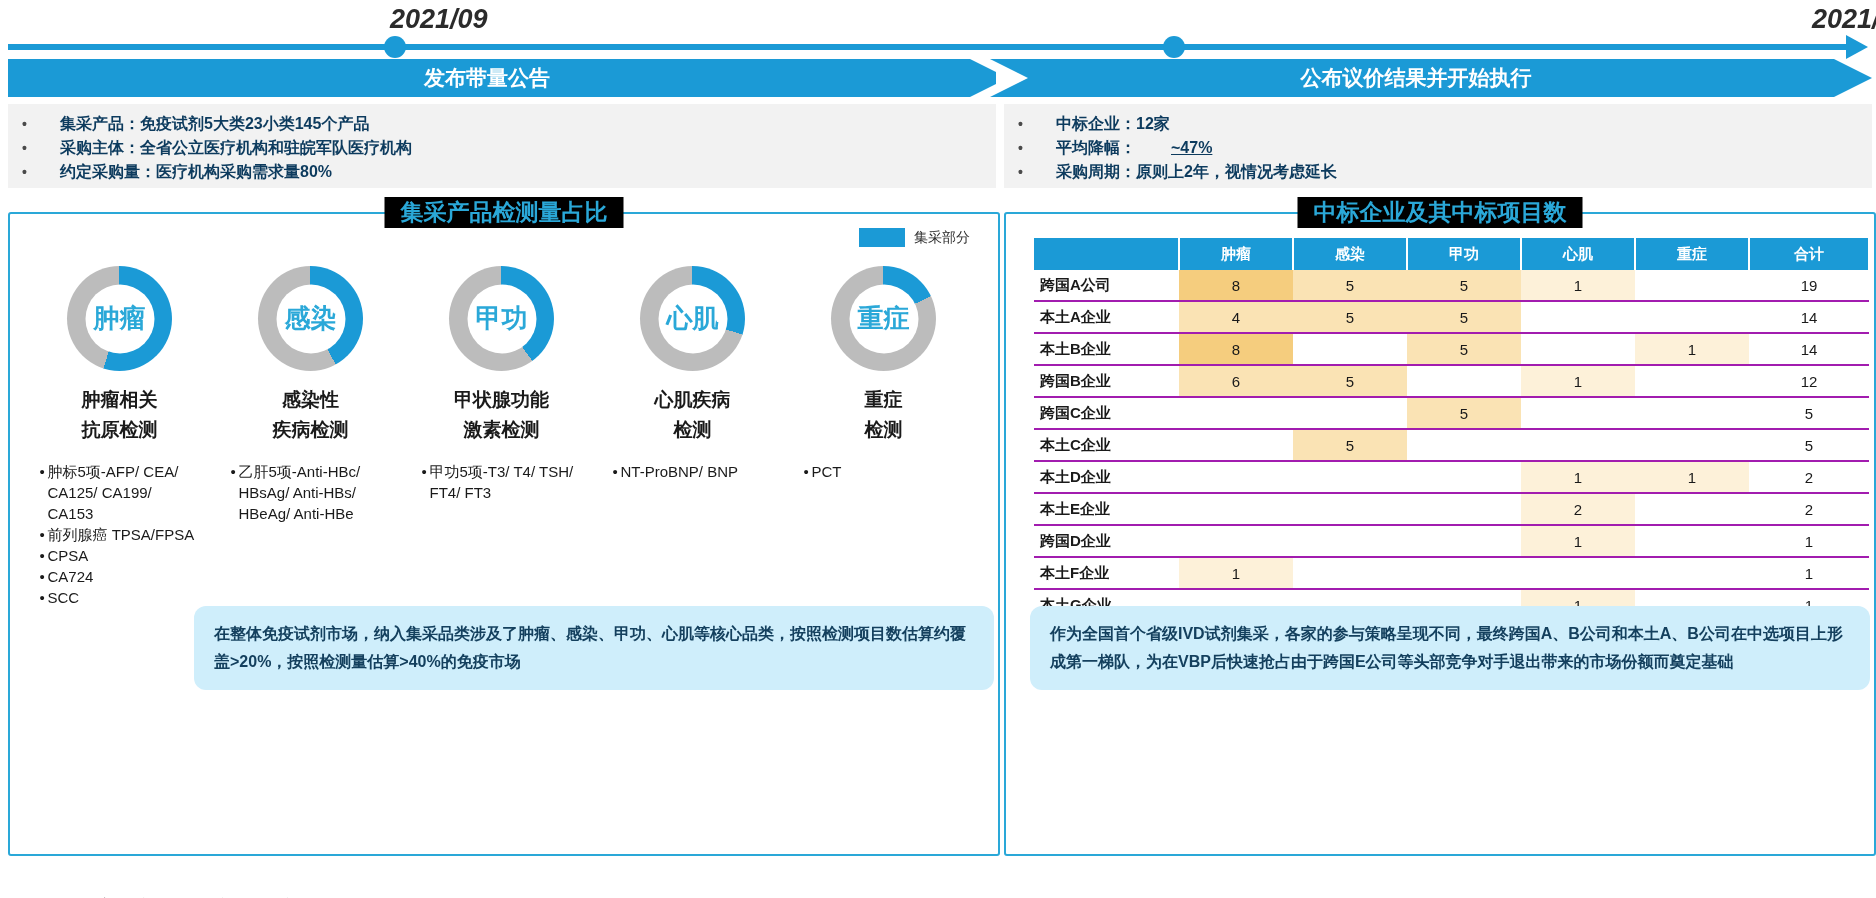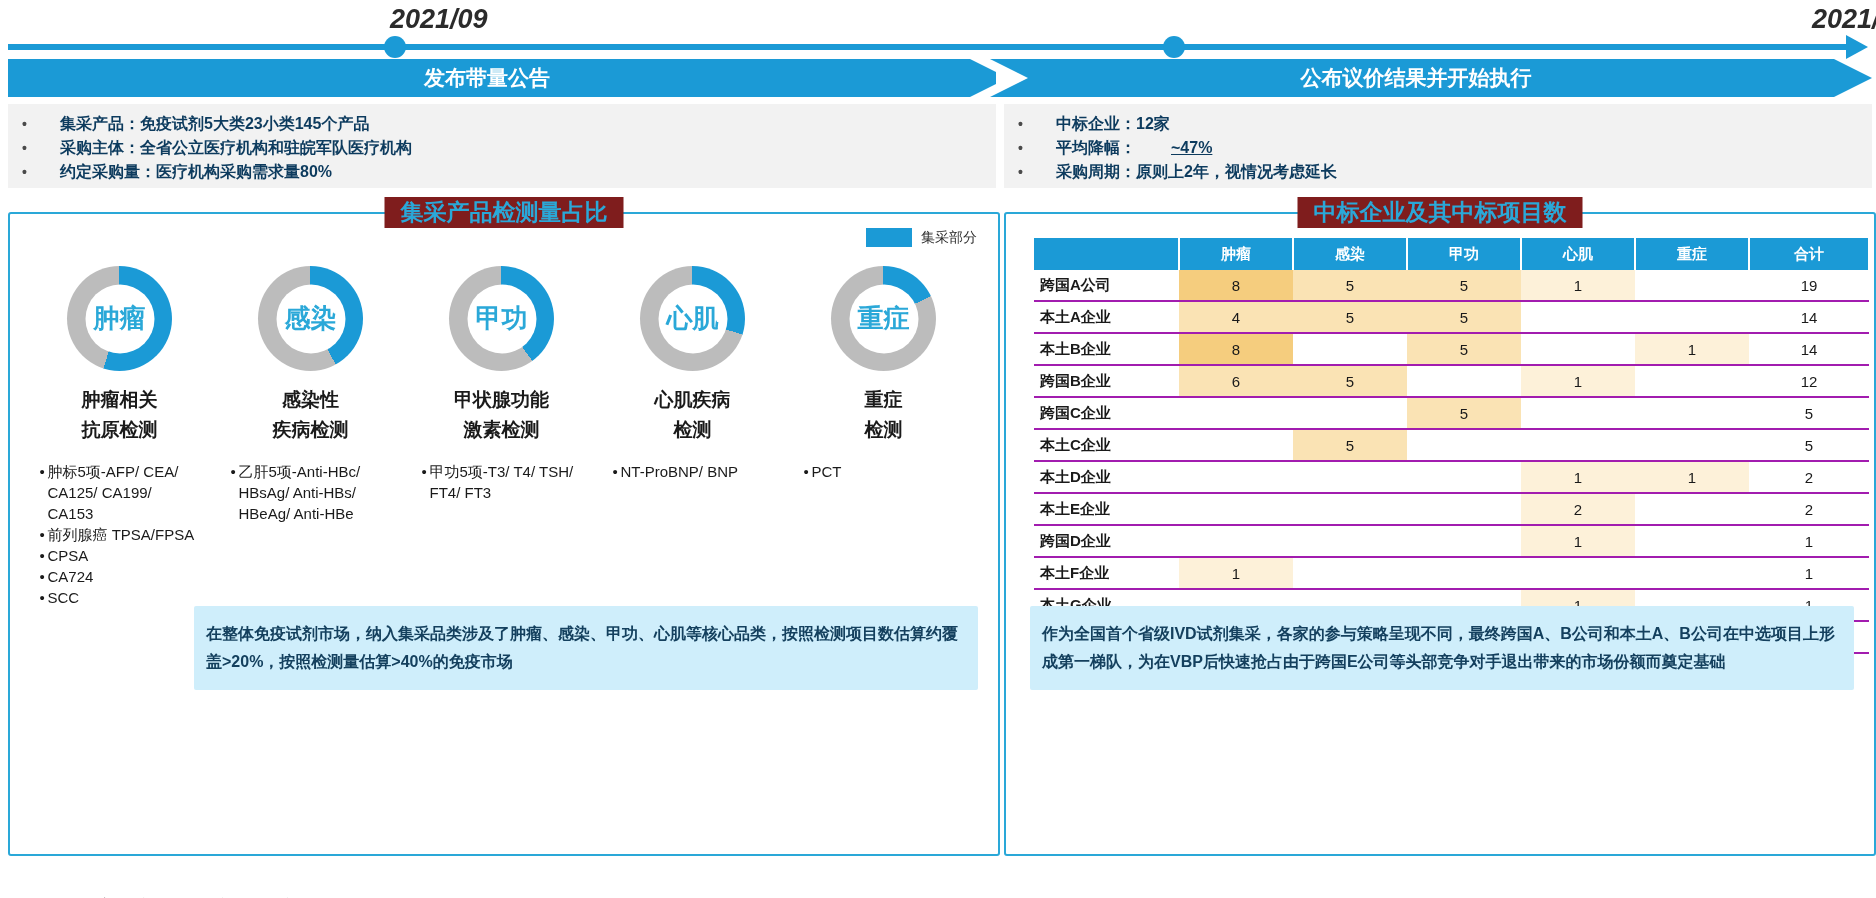--- a/index.html
+++ b/index.html
@@ -63,35 +63,35 @@
   .strip li .bdot{color:#4a4a4a;font-size:14px;width:38px;flex:none;}
   .u-line{text-decoration:underline;margin-left:35px;}
 
   
   .panel{
     position:absolute;border:2px solid #2aa8d8;border-radius:3px;background:#fff;
   }
   .panel.left{left:8px;top:212px;width:988px;height:640px;}
   .panel.right{left:1004px;top:212px;width:868px;height:640px;}
   .panel-title{
-    position:absolute;top:-17px;background:#7f1d1d;
+    position:absolute;top:-17px;background:#000000;
     font-size:23px;font-weight:bold;color:#2aa8d8;
     padding:0 16px;white-space:nowrap;
   }
   .panel.left .panel-title{left:50%;transform:translateX(-50%);}
   .panel.right .panel-title{left:50%;transform:translateX(-50%);}
 
   
   .note{
     position:absolute;left:22px;top:16px;
     font-size:14.5px;font-style:italic;font-weight:bold;color:#3d3d3d;
     white-space:nowrap;
   }
   .legend{
-    position:absolute;right:21px;top:14px;display:flex;align-items:center;gap:9px;
+    position:absolute;right:28px;top:14px;display:flex;align-items:center;gap:9px;
   }
   .legend .swatch{width:46px;height:19px;background:#1b9ad6;}
   .legend .ltxt{font-size:14px;color:#2b2b2b;}
 
   .donut-row{
     position:absolute;left:14px;top:52px;width:956px;
     display:flex;
   }
   .dcol{width:191px;display:flex;flex-direction:column;align-items:center;}
   .donut{position:relative;width:105px;height:105px;}
@@ -112,23 +112,23 @@
     text-align:center;line-height:30px;
   }
   .dlist{
     margin-top:16px;width:160px;font-size:15px;color:#1a1a1a;line-height:21px;
   }
   .dlist .li{display:flex;margin-bottom:0px;}
   .dlist .li .b{flex:none;width:8px;}
   .dlist .li .t{flex:1;}
 
   .summary{
-    position:absolute;background:#cfeefb;border-radius:2px;
+    position:absolute;background:#cfeefb;border-radius:12px;
     font-size:16px;font-weight:bold;color:#14405e;line-height:28px;
-    padding:14px 12px;
+    padding:14px 20px;
   }
   .summary.left-sum{left:184px;top:392px;width:760px;}
   .summary.right-sum{left:24px;top:392px;width:800px;}
 
   
   .tbl-wrap{position:absolute;left:28px;top:24px;width:808px;}
   table{border-collapse:collapse;width:808px;table-layout:fixed;}
   th{
     background:#1b9ad6;color:#fff;font-size:15px;font-weight:bold;
     height:30px;border-left:2px solid #fff;border-right:2px solid #fff;

